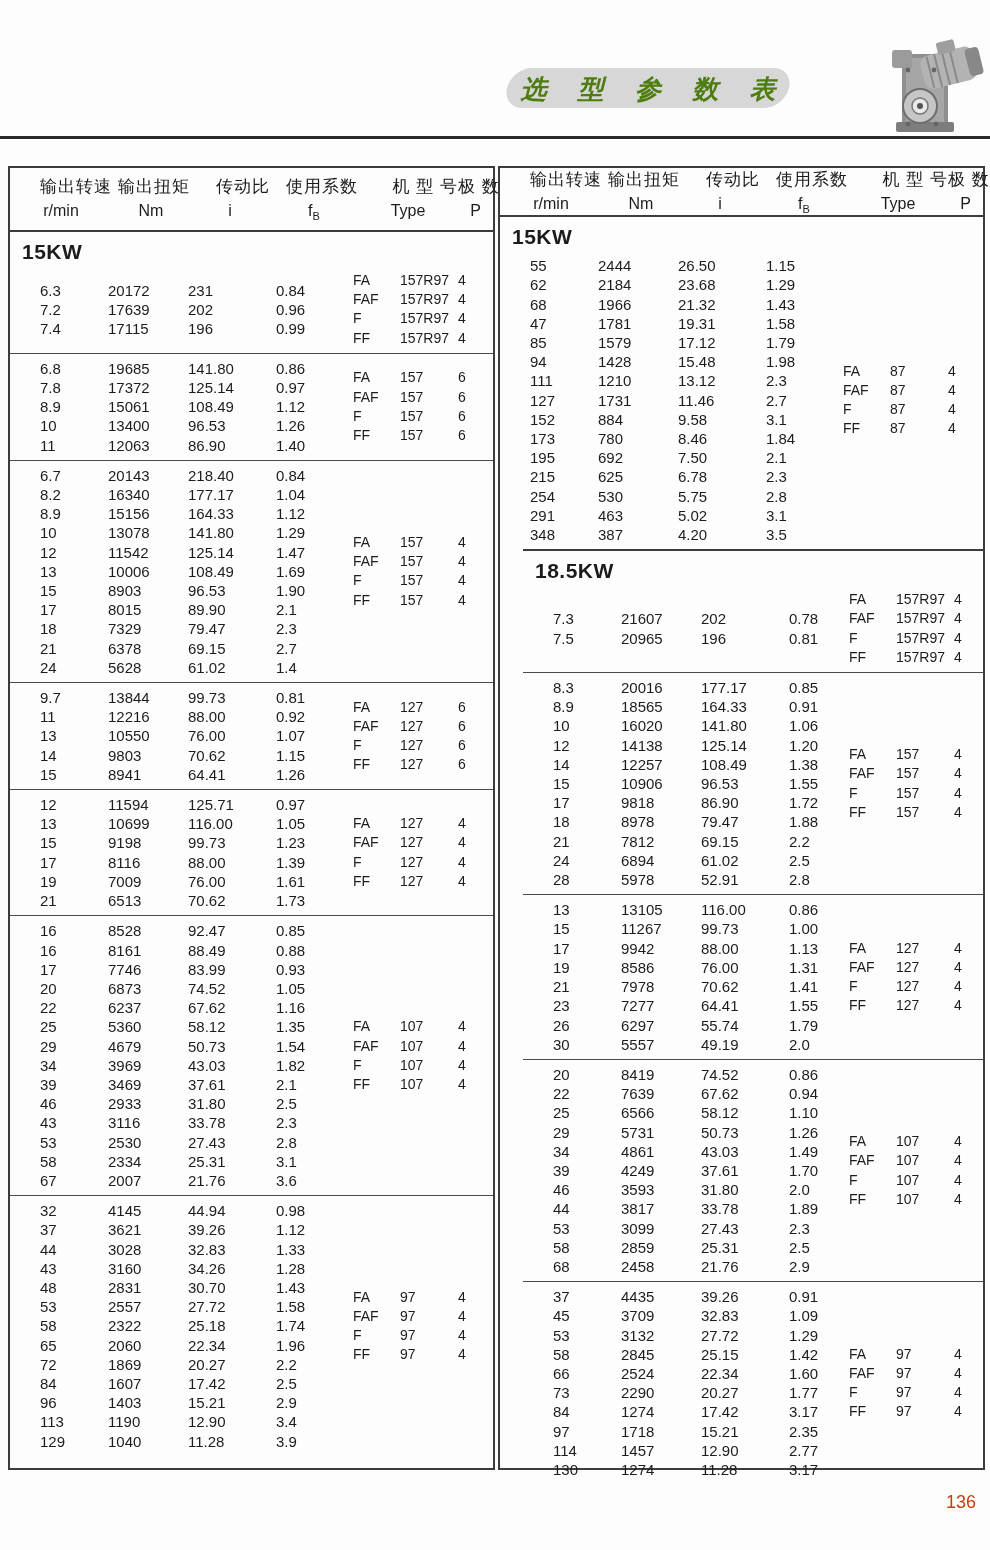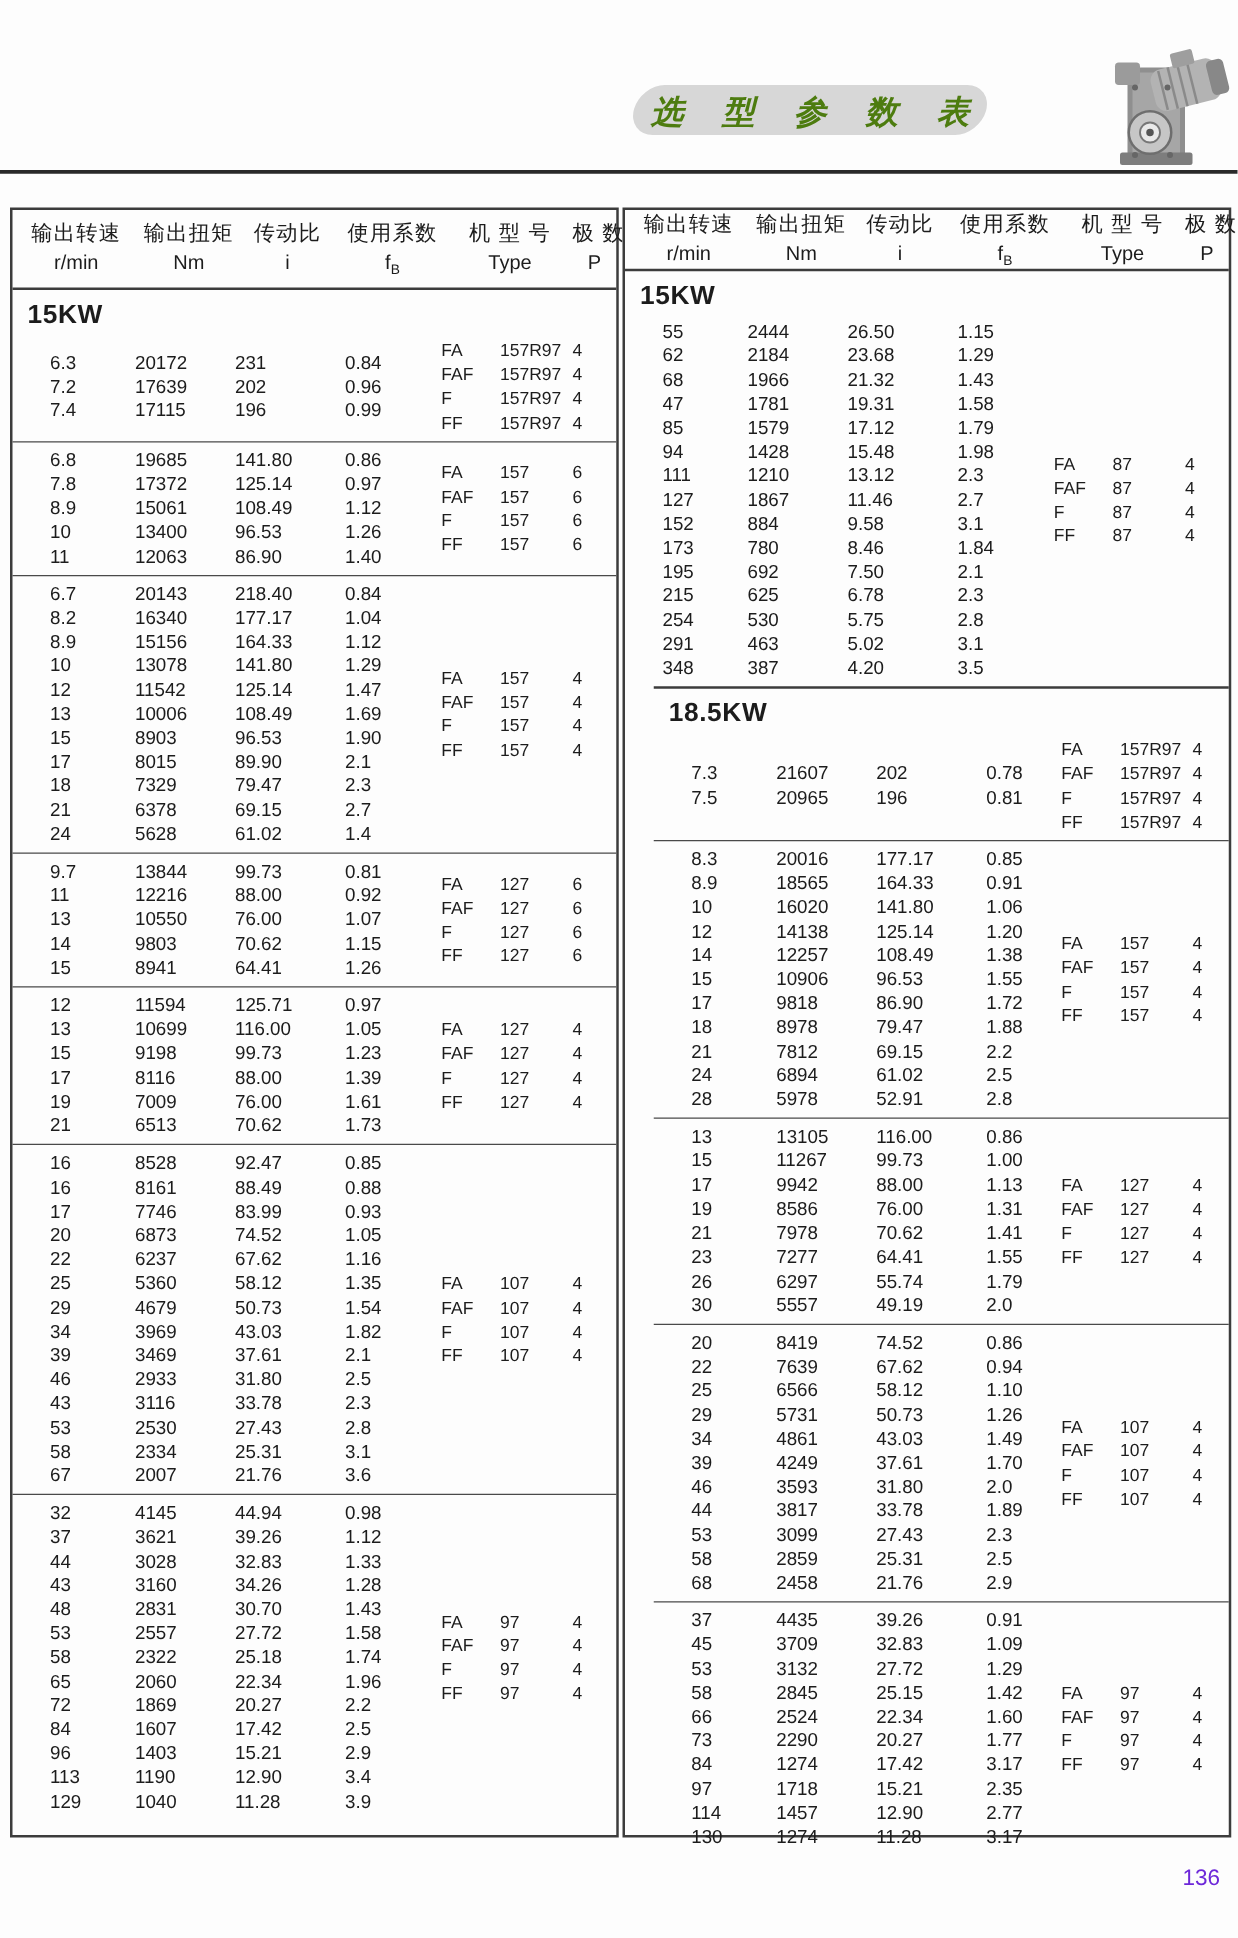--- a/index.html
+++ b/index.html
@@ -37,21 +37,21 @@
     display:flex; flex-direction:column;
   }
   .ptable.left  { left:8px; }
   .ptable.right { left:498px; }
 
   .t-header {
     height:64px; border-bottom:2px solid #3c3c3c;
     display:grid; grid-template-columns:102px 78px 80px 88px 100px 35px;
     align-content:center; row-gap:4px;
   }
-  .t-header .hl { font-size:17px; text-align:center; letter-spacing:1px; white-space:nowrap; }
+  .t-header .hl { font-size:17px; text-align:right; letter-spacing:1px; white-space:nowrap; }
   .t-header .hu { font-size:16px; text-align:center; }
   .t-header sub { font-size:11px; }
 
   .section { }
   .section + .section { border-top:2px solid #3c3c3c;margin-left:23px; }
   .sec-title { font-size:21px; font-weight:bold; padding:8px 0 2px 12px; letter-spacing:0.5px; }
 
   .block { position:relative; display:flex; align-items:center; padding:5px 0; }
   .block.sep { border-top:1.6px solid #4a4a4a; }
 
@@ -59,21 +59,21 @@
   .drow { display:grid; grid-template-columns:68px 80px 88px 60px; line-height:19.2px; font-size:15px; }
   .drow span { white-space:nowrap; }
 
   .types { width:140px; }
   .trow { display:grid; grid-template-columns:47px 58px 30px; line-height:19.2px; font-size:14px; }
   .trow span { white-space:nowrap; }
 
   
   .page-num {
     position:absolute; right:14px; top:1492px;
-    font-size:18px; color:#6d28d9;
+    font-size:18px; color:#c2410c;
   }
 </style>
 </head>
 <body>
 
 <div class="banner"></div>
 <div class="banner-text">选 型 参 数 表</div>
 
 <svg class="gear-img" viewBox="0 0 132 118">
   <rect x="46" y="30" width="46" height="76" rx="6" fill="#8f8f8f"></rect>
@@ -699,21 +699,21 @@
             <span>1.98</span>
           </div>
           <div class="drow">
             <span>111</span>
             <span>1210</span>
             <span>13.12</span>
             <span>2.3</span>
           </div>
           <div class="drow">
             <span>127</span>
-            <span>1867</span>
+            <span>1731</span>
             <span>11.46</span>
             <span>2.7</span>
           </div>
           <div class="drow">
             <span>152</span>
             <span>884</span>
             <span>9.58</span>
             <span>3.1</span>
           </div>
           <div class="drow">

